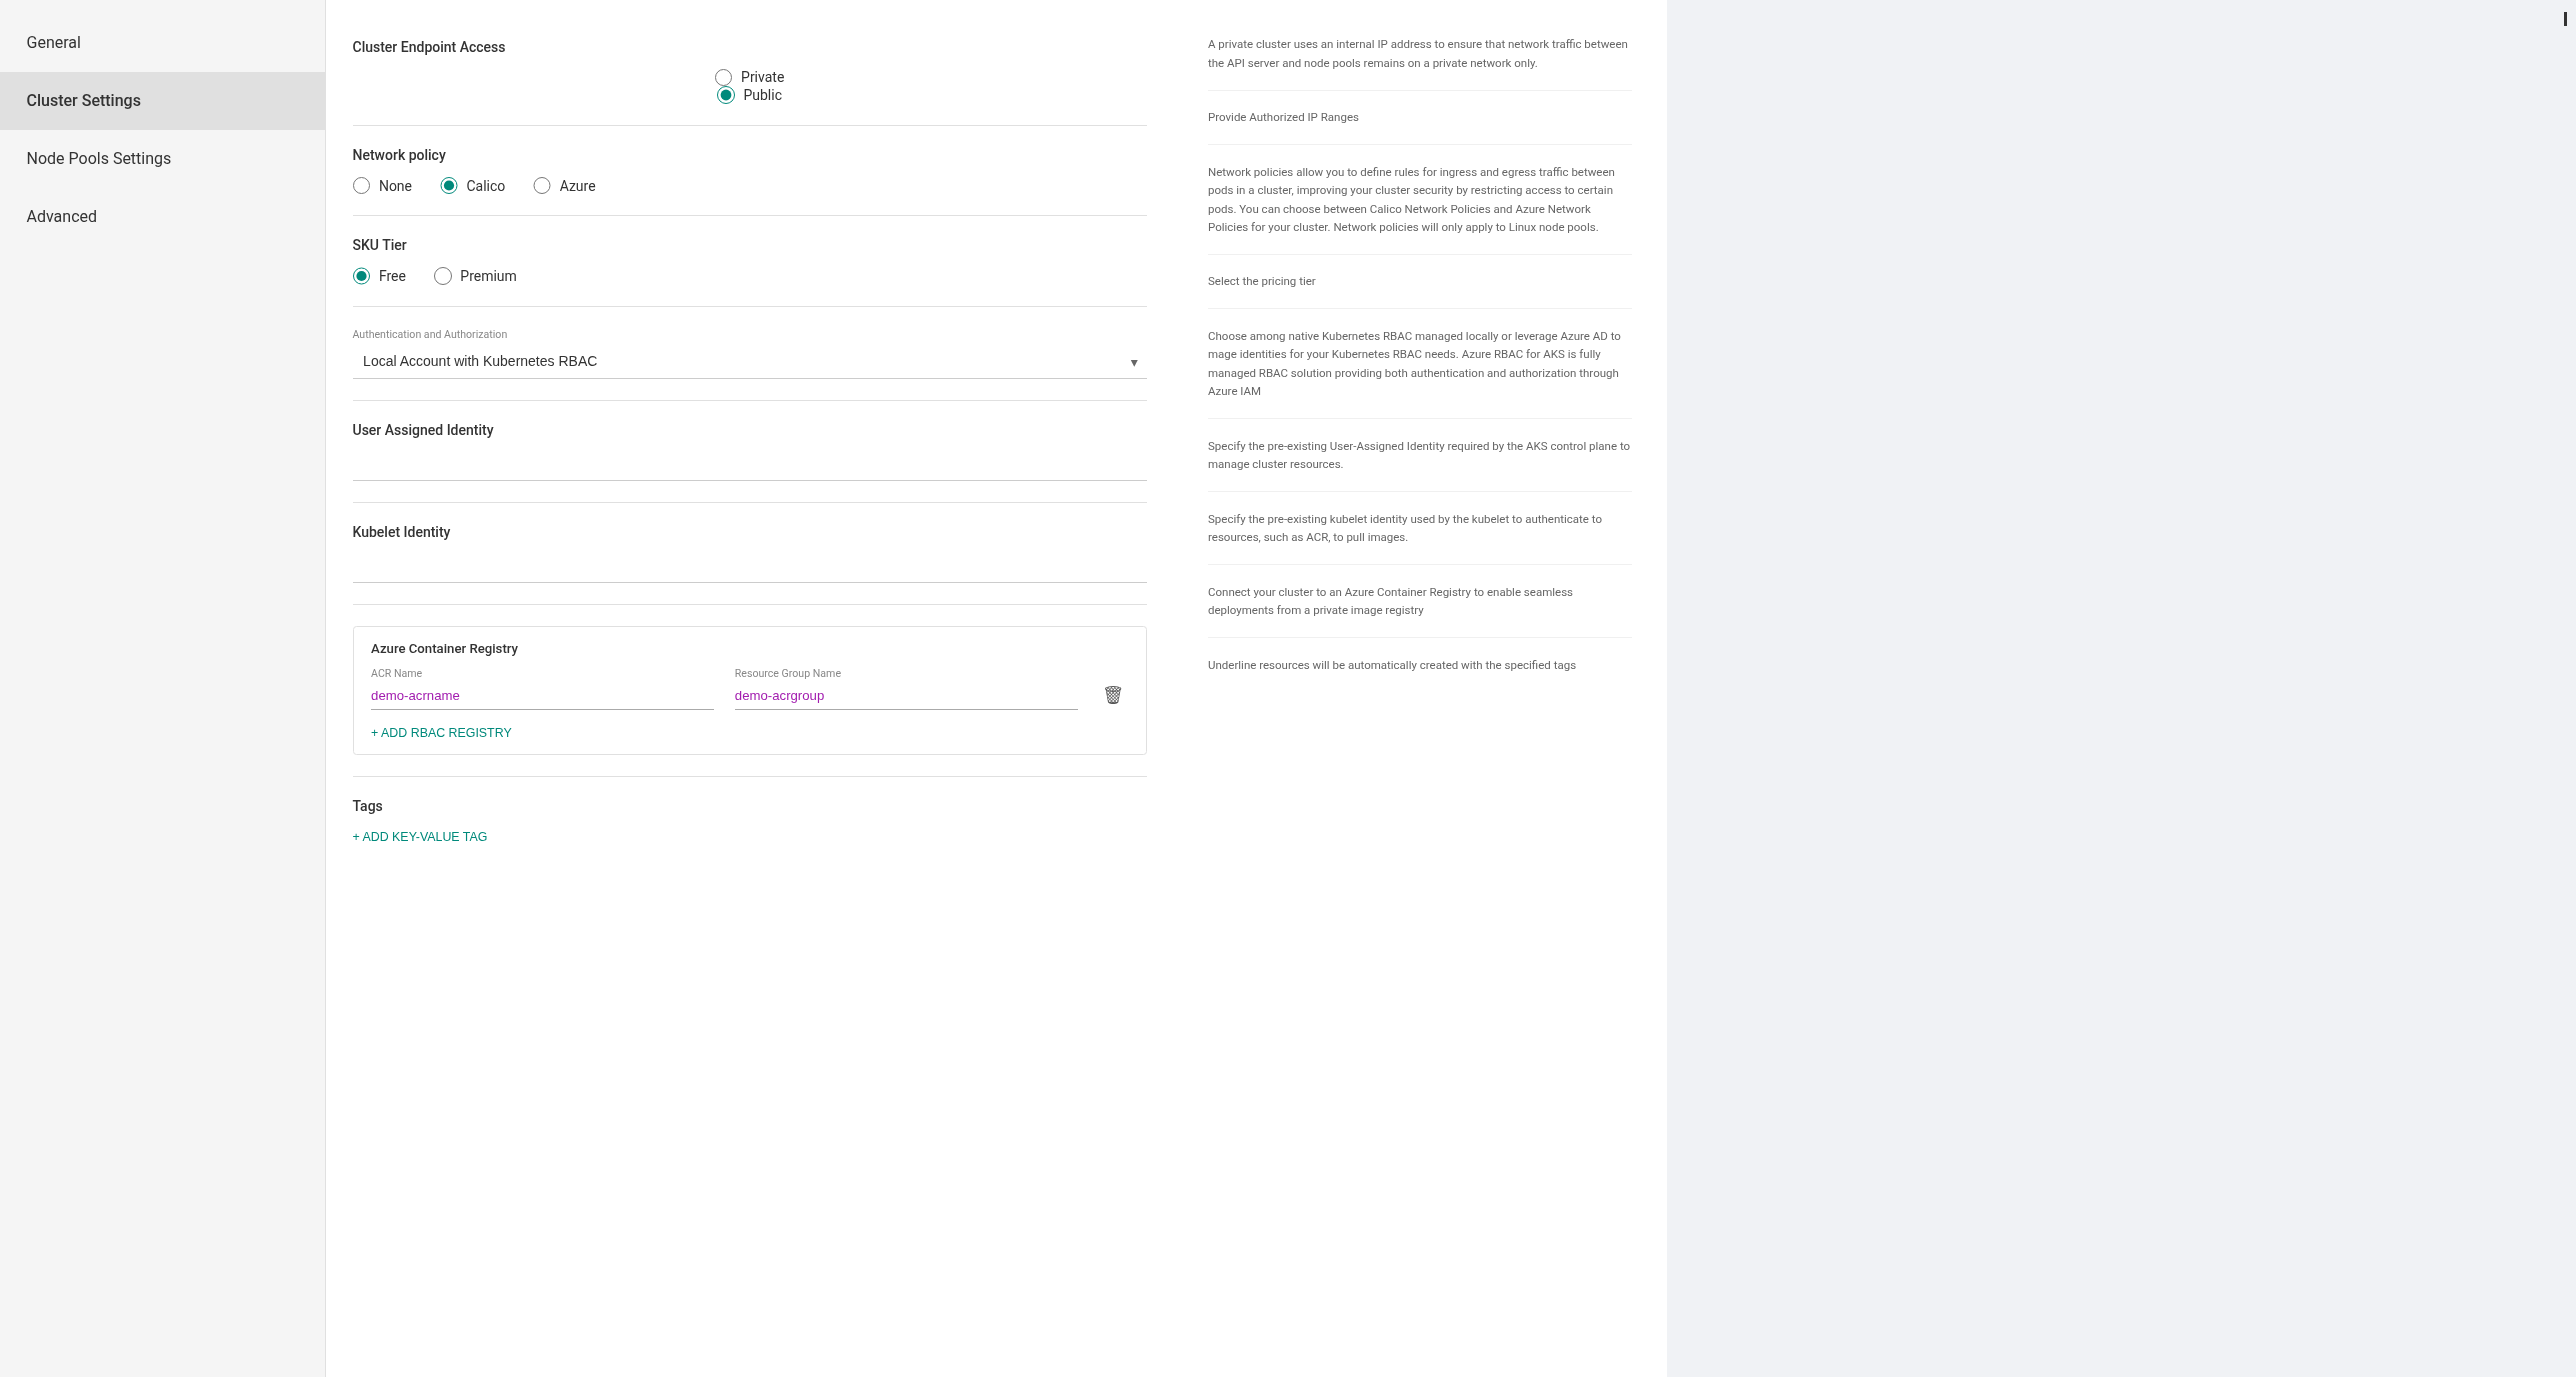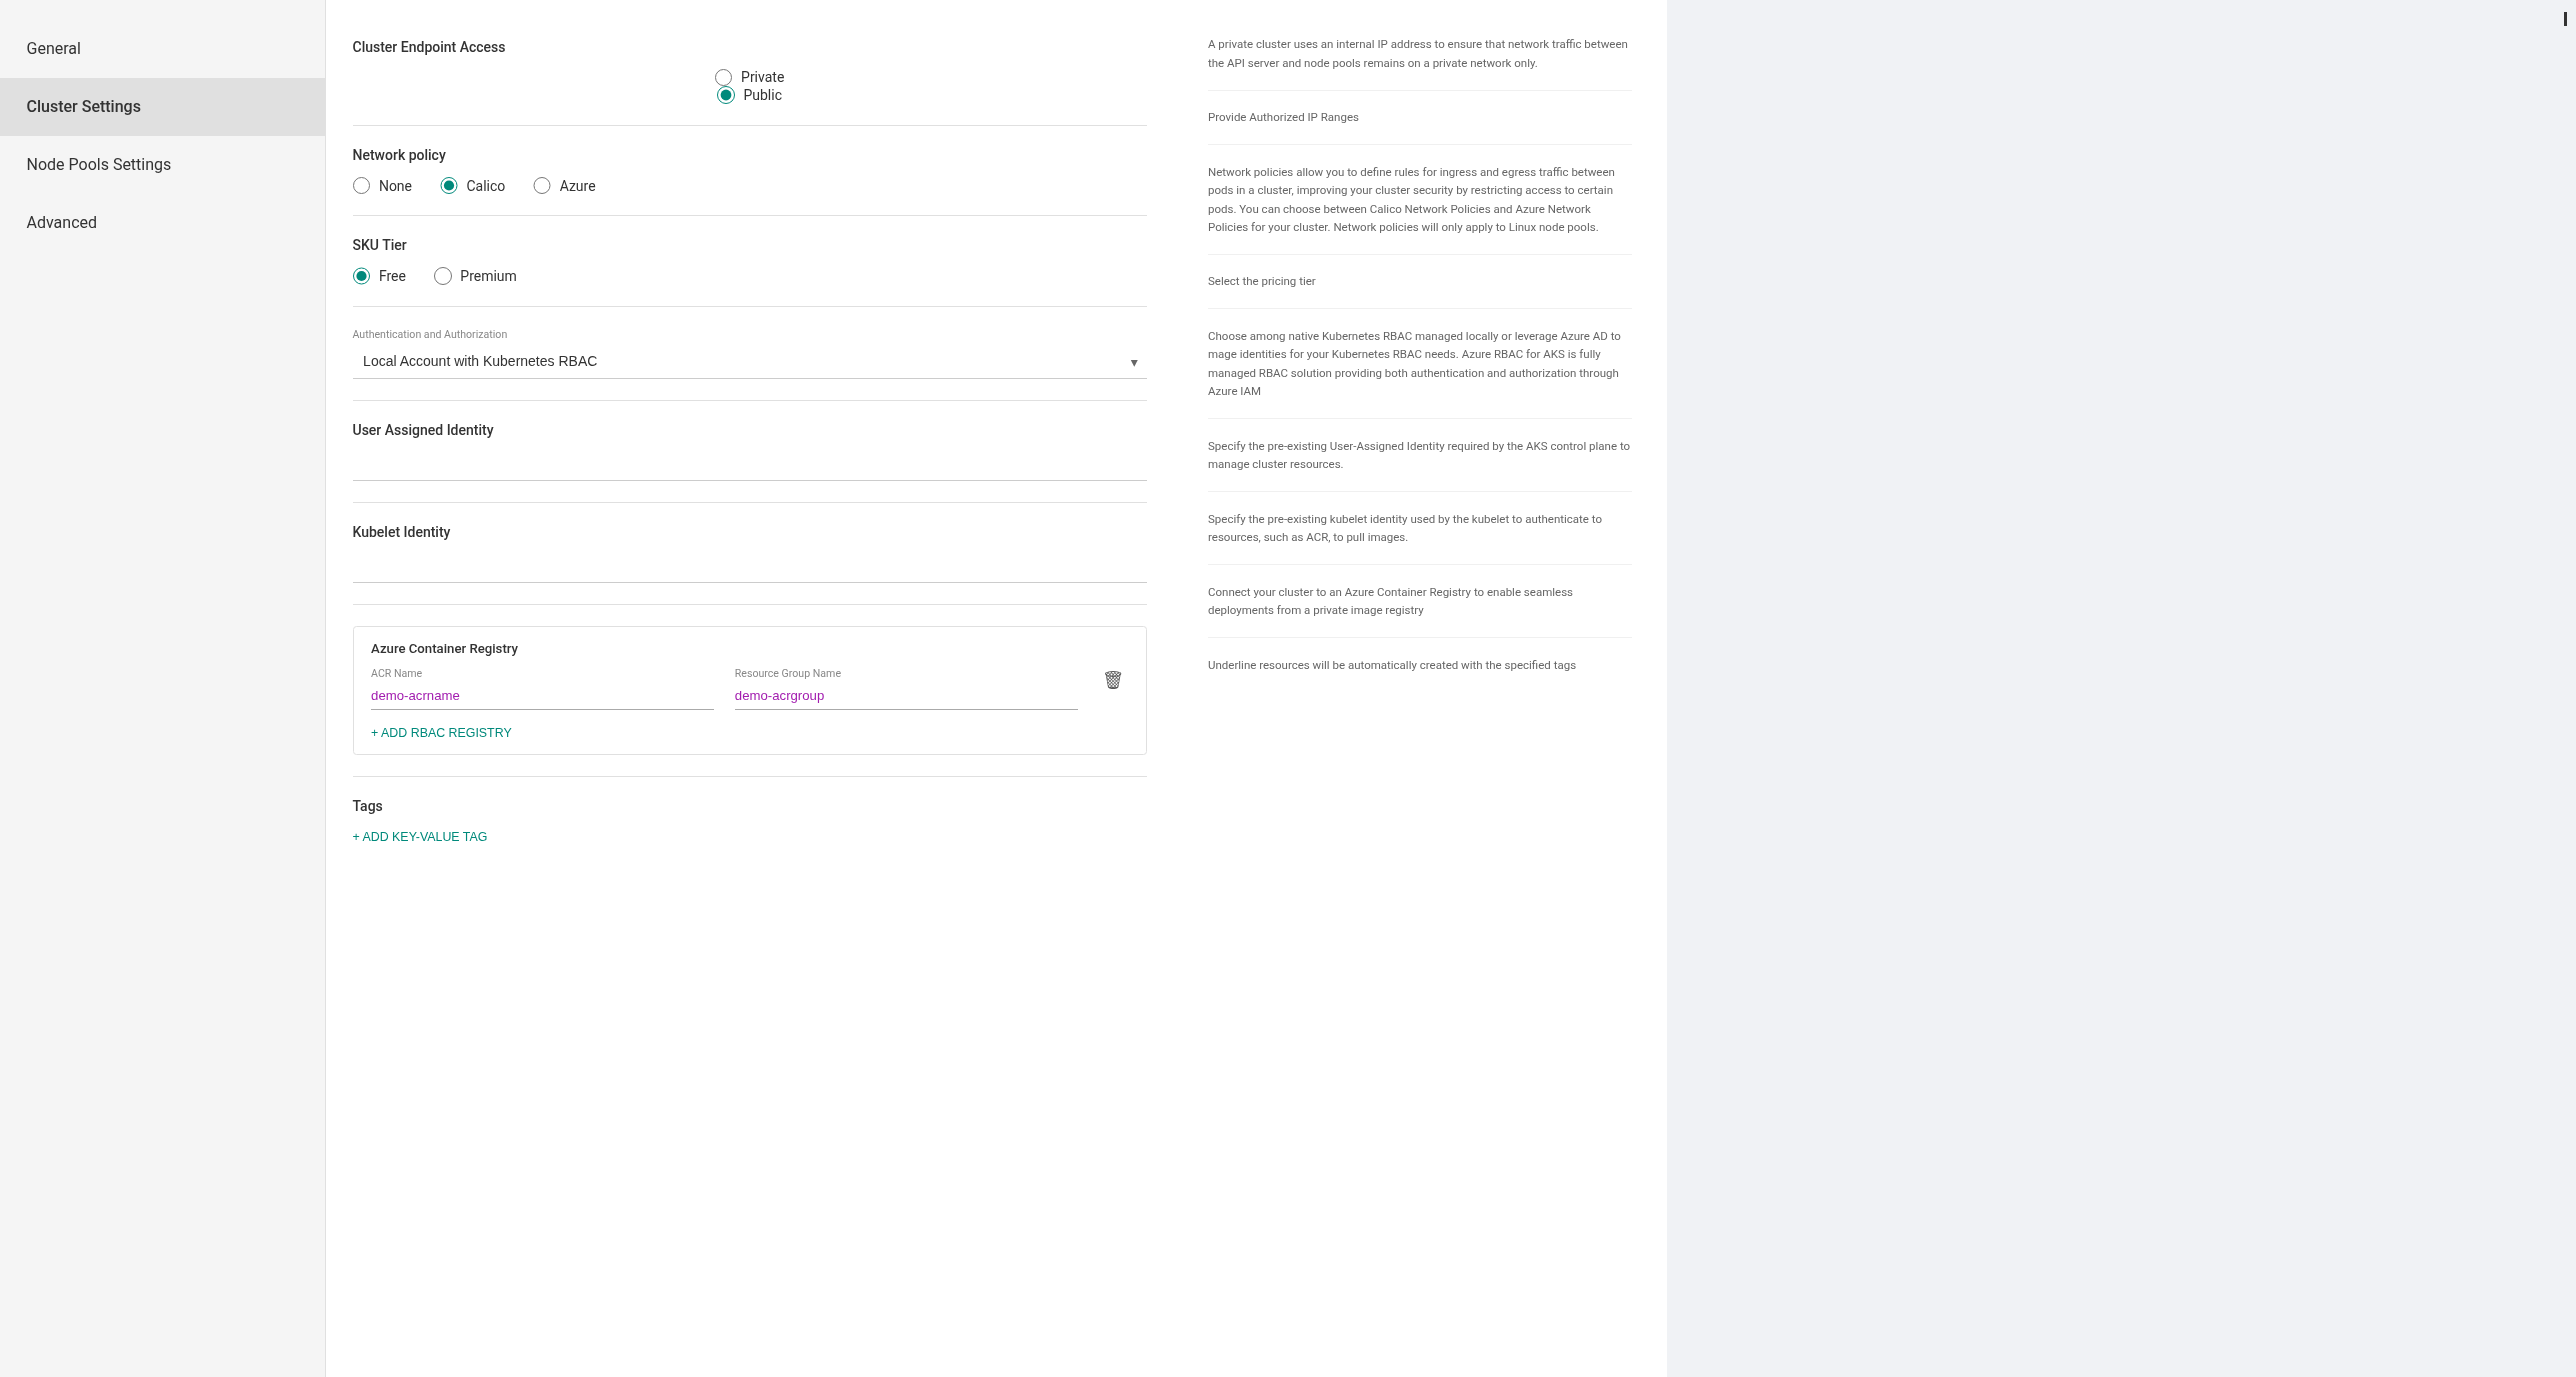--- a/index.html
+++ b/index.html
@@ -8,21 +8,21 @@
       background: #f0f2f5;
       display: flex;
       min-height: 100vh;
     }
 
     
     .sidebar {
       width: 326px;
       min-width: 326px;
       background: #f5f5f5;
-      padding: 20px 0;
+      padding: 14px 0;
       border-right: 0.9px solid #e0e0e0;
     }
     .sidebar-item {
       padding: 19.4px 26.5px;
       font-size: 16px;
       color: #333;
       cursor: pointer;
       display: block;
     }
     .sidebar-item.active {
@@ -172,21 +172,21 @@
       padding: 14px 17.6px;
     }
     .acr-title {
       font-size: 13.2px;
       font-weight: 500;
       color: #333;
       margin-bottom: 10.6px;
     }
     .acr-row {
       display: flex;
-      align-items: flex-start;
+      align-items: flex-end;
       gap: 21px;
     }
     .acr-field {
       flex: 1;
     }
     .acr-field-label {
       font-size: 10.6px;
       color: #888;
       margin-bottom: 3.5px;
     }

